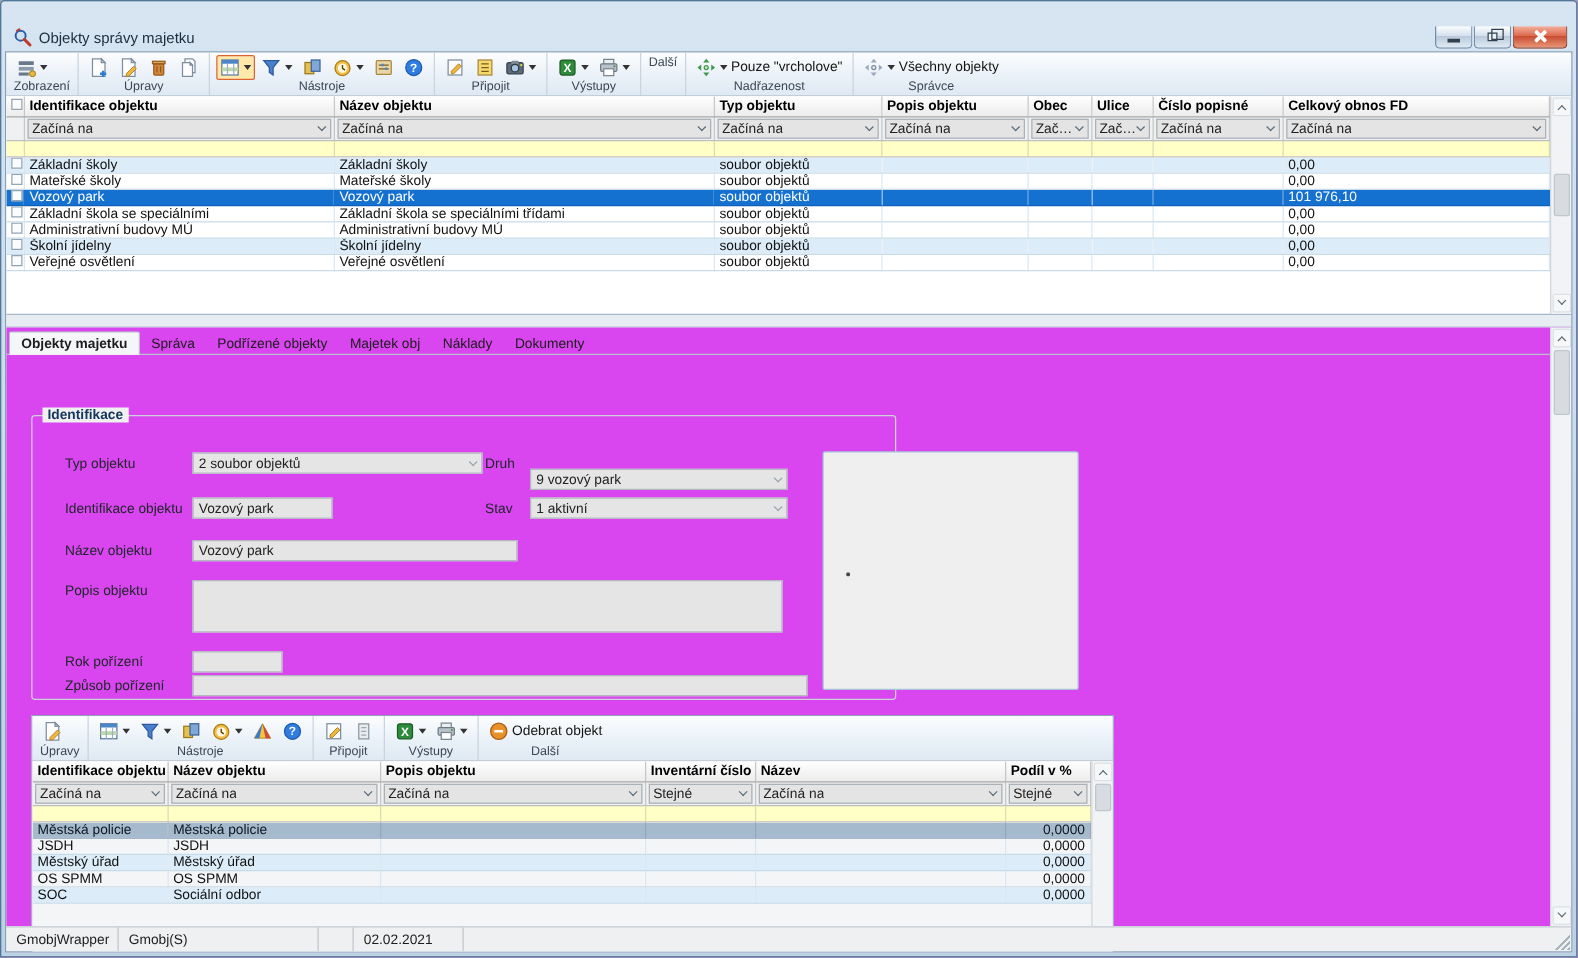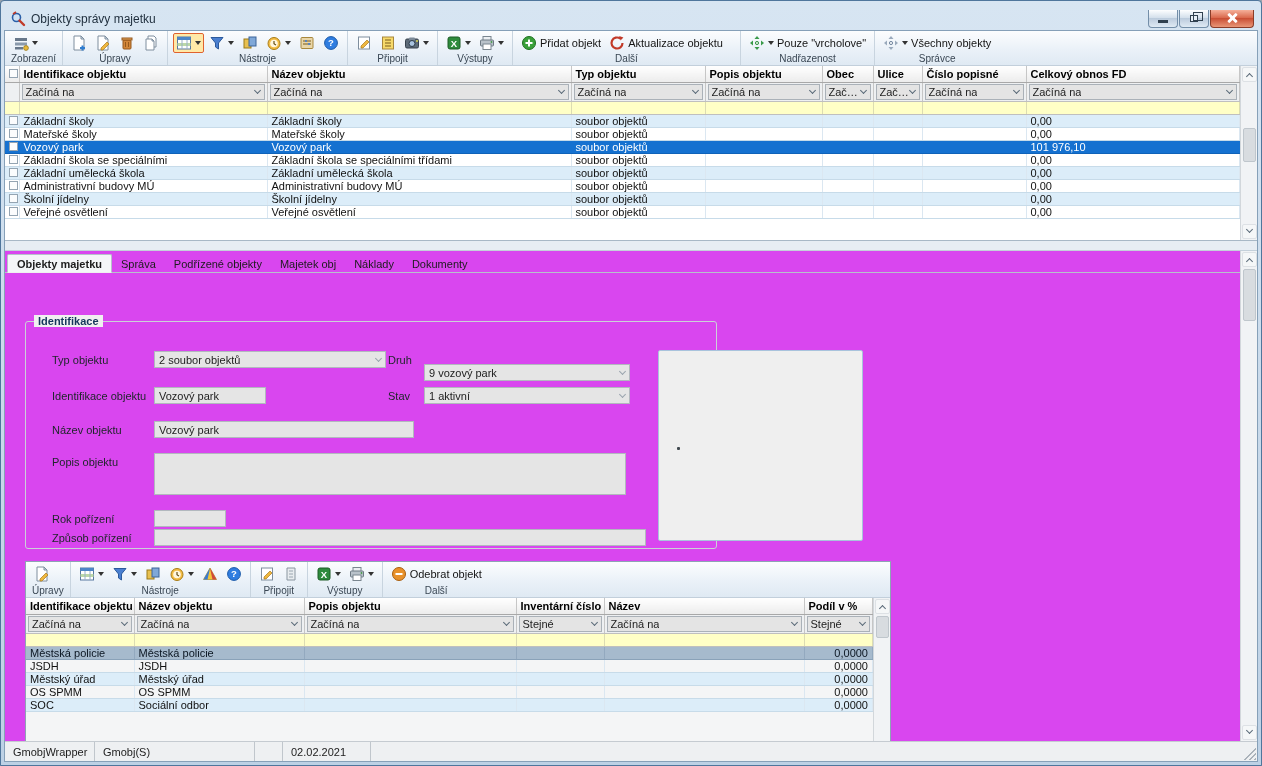--- a/index.html
+++ b/index.html
@@ -1,18 +1,18 @@
 <!DOCTYPE html>
 <html><head>
 <meta charset="utf-8">
 <style>
   html,body{margin:0;padding:0;background:#9aa4ae;font-family:"Liberation Sans","DejaVu Sans",sans-serif;}
   *{box-sizing:border-box;}
   .window{width:1262px;height:766px;display:flex;flex-direction:column;border:1px solid #4f769c;
-    border-radius:4px 4px 0 0;background:linear-gradient(#d7e5f2,#bdd1e5);padding:4px 3px 3px;}
+    border-radius:4px 4px 0 0;background:linear-gradient(#d7e5f2,#bdd1e5);padding:15px 3px 3px;}
   
   .titlebar{height:25px;display:flex;align-items:center;gap:5px;padding:2px 2px 0 6px;font-size:12px;color:#1e2d3c;}
   .title-text{white-space:nowrap;}
   .controls{margin-left:auto;display:flex;gap:1px;padding-right:2px;}
   .ctl{width:30px;height:18px;border:1px solid #738ea8;border-top:none;border-radius:0 0 4px 4px;
     background:linear-gradient(#fdfeff,#d4e0ec 45%,#b9c9db 46%,#dfeaf4);display:flex;align-items:center;justify-content:center;position:relative;}
   .ctl.close{width:44px;background:linear-gradient(#f5b09a,#da6a4e 45%,#c74a30 46%,#e99677);border-color:#8a3c28;}
   .glyph-min{width:10px;height:3px;background:#31414f;margin-top:6px;}
   .glyph-restore{width:8px;height:7px;border:1.5px solid #31414f;background:#e8f0f8;position:relative;}
   .glyph-restore::before{content:"";position:absolute;left:2px;top:-4px;width:8px;height:7px;border:1.5px solid #31414f;}
@@ -255,37 +255,20 @@
                 <rect x="4" y="9" width="8" height="5.5" fill="#fff" stroke="#7a868f"></rect>
                 <circle cx="12.5" cy="7" r="0.9" fill="#4a9a4a"></circle>
               </svg>
             <span class="dd"></span>
           </div>
         </div>
         <div class="tb-label">Výstupy</div>
       </div>
 
       <div class="tb-group">
-        <div class="tb-icons">
-          <div class="tbtn">
-            <svg class="icon" viewBox="0 0 16 16">
-                <circle cx="8" cy="8" r="6.5" fill="#3aa03a" stroke="#1e701e"></circle>
-                <path d="M8 4.5v7M4.5 8h7" stroke="#fff" stroke-width="2"></path>
-              </svg>
-            <span class="cap">Přidat objekt</span>
-          </div>
-          <div class="tbtn">
-            <svg class="icon" viewBox="0 0 16 16">
-                <path d="M13.5 8a5.5 5.5 0 1 1-2.2-4.4" fill="none" stroke="#c23a28" stroke-width="2.2"></path>
-                <path d="M10.2 1l4.2 1.4-2.9 3.2z" fill="#c23a28"></path>
-              </svg>
-            <span class="cap">Aktualizace objektu</span>
-          </div>
-          <div class="tb-sep"></div>
-        </div>
         <div class="tb-label">Další</div>
       </div>
 
       <div class="tb-group">
         <div class="tb-icons">
           <div class="tbtn">
             <svg class="icon" viewBox="0 0 16 16">
                 <path d="M8 1l2.5 3h-5z" fill="#3a9a4a"></path>
                 <path d="M8 15l-2.5-3h5z" fill="#3a9a4a"></path>
                 <path d="M1 8l3-2.5v5z" fill="#3a9a4a"></path>
@@ -435,31 +418,20 @@
                 <td></td>
                 <td></td>
                 <td></td>
                 <td></td>
                 <td>101 976,10</td>
           </tr>
           <tr class="r">
             <td class="cbcol"><span class="cb"></span></td>
             <td>Základní škola se speciálními</td>
                 <td>Základní škola se speciálními třídami</td>
-                <td>soubor objektů</td>
-                <td></td>
-                <td></td>
-                <td></td>
-                <td></td>
-                <td>0,00</td>
-          </tr>
-          <tr class="r alt">
-            <td class="cbcol"><span class="cb"></span></td>
-            <td>Základní umělecká škola</td>
-                <td>Základní umělecká škola</td>
                 <td>soubor objektů</td>
                 <td></td>
                 <td></td>
                 <td></td>
                 <td></td>
                 <td>0,00</td>
           </tr>
           <tr class="r">
             <td class="cbcol"><span class="cb"></span></td>
             <td>Administrativní budovy MÚ</td>

